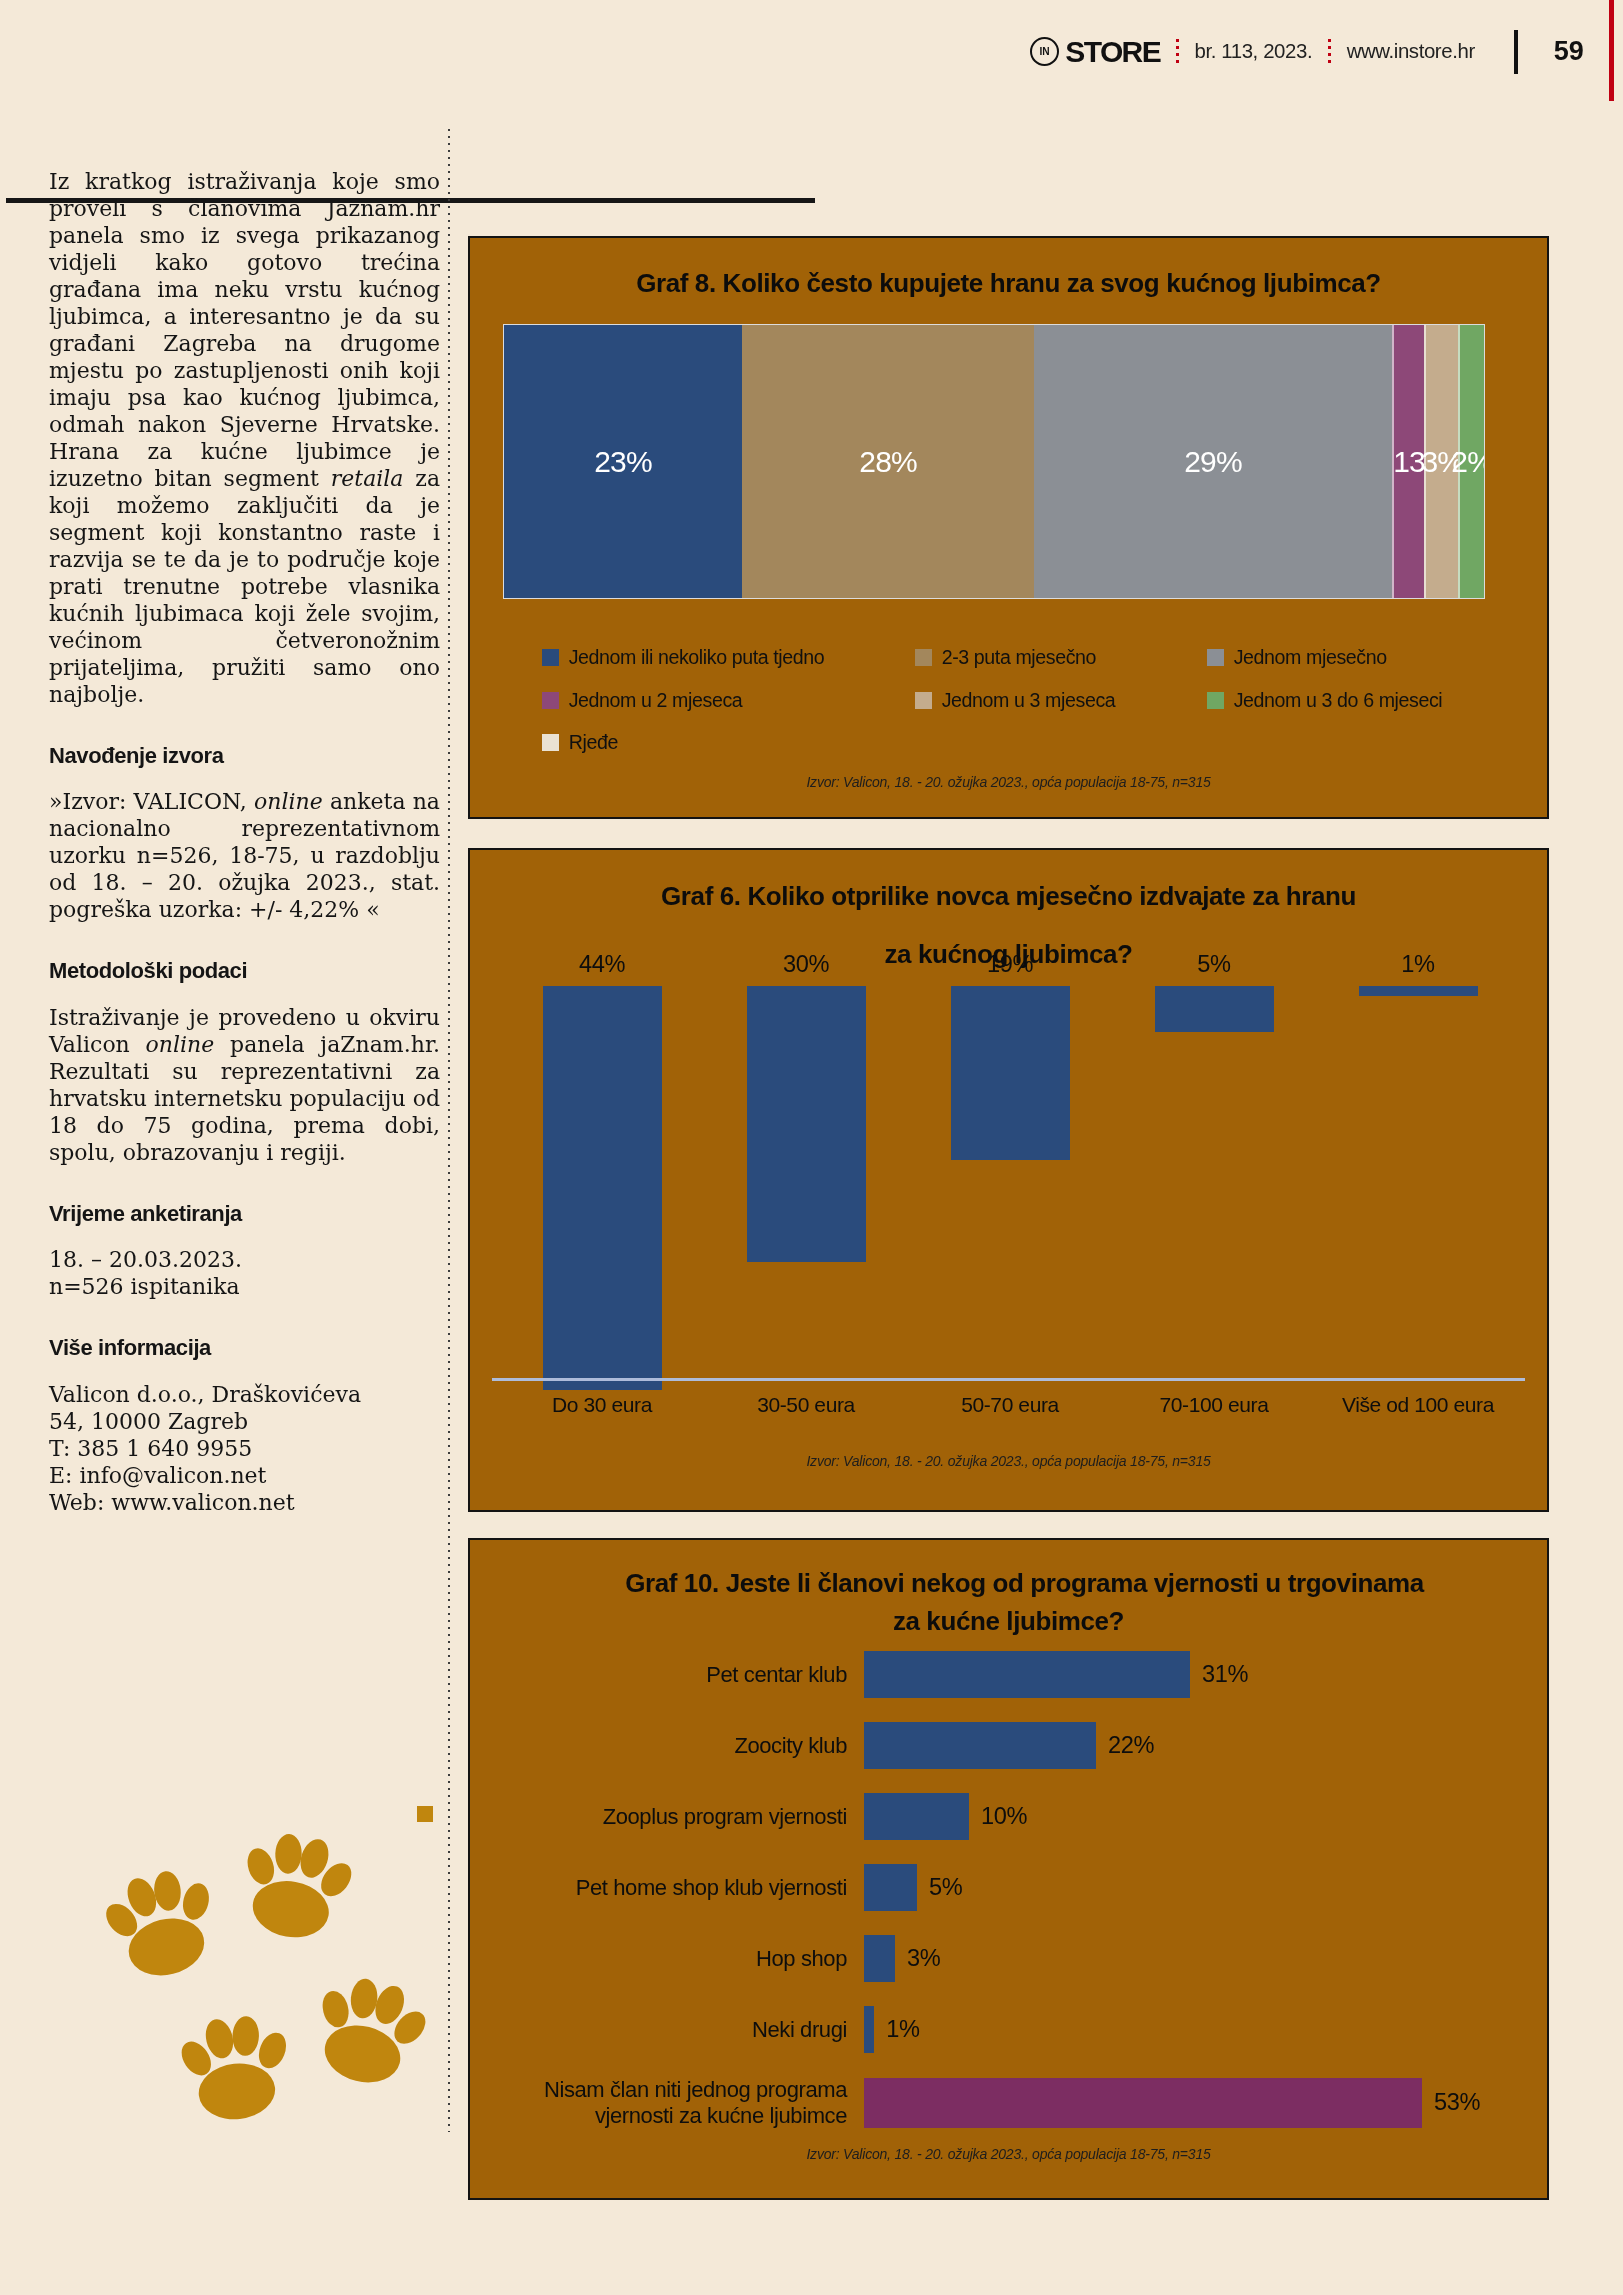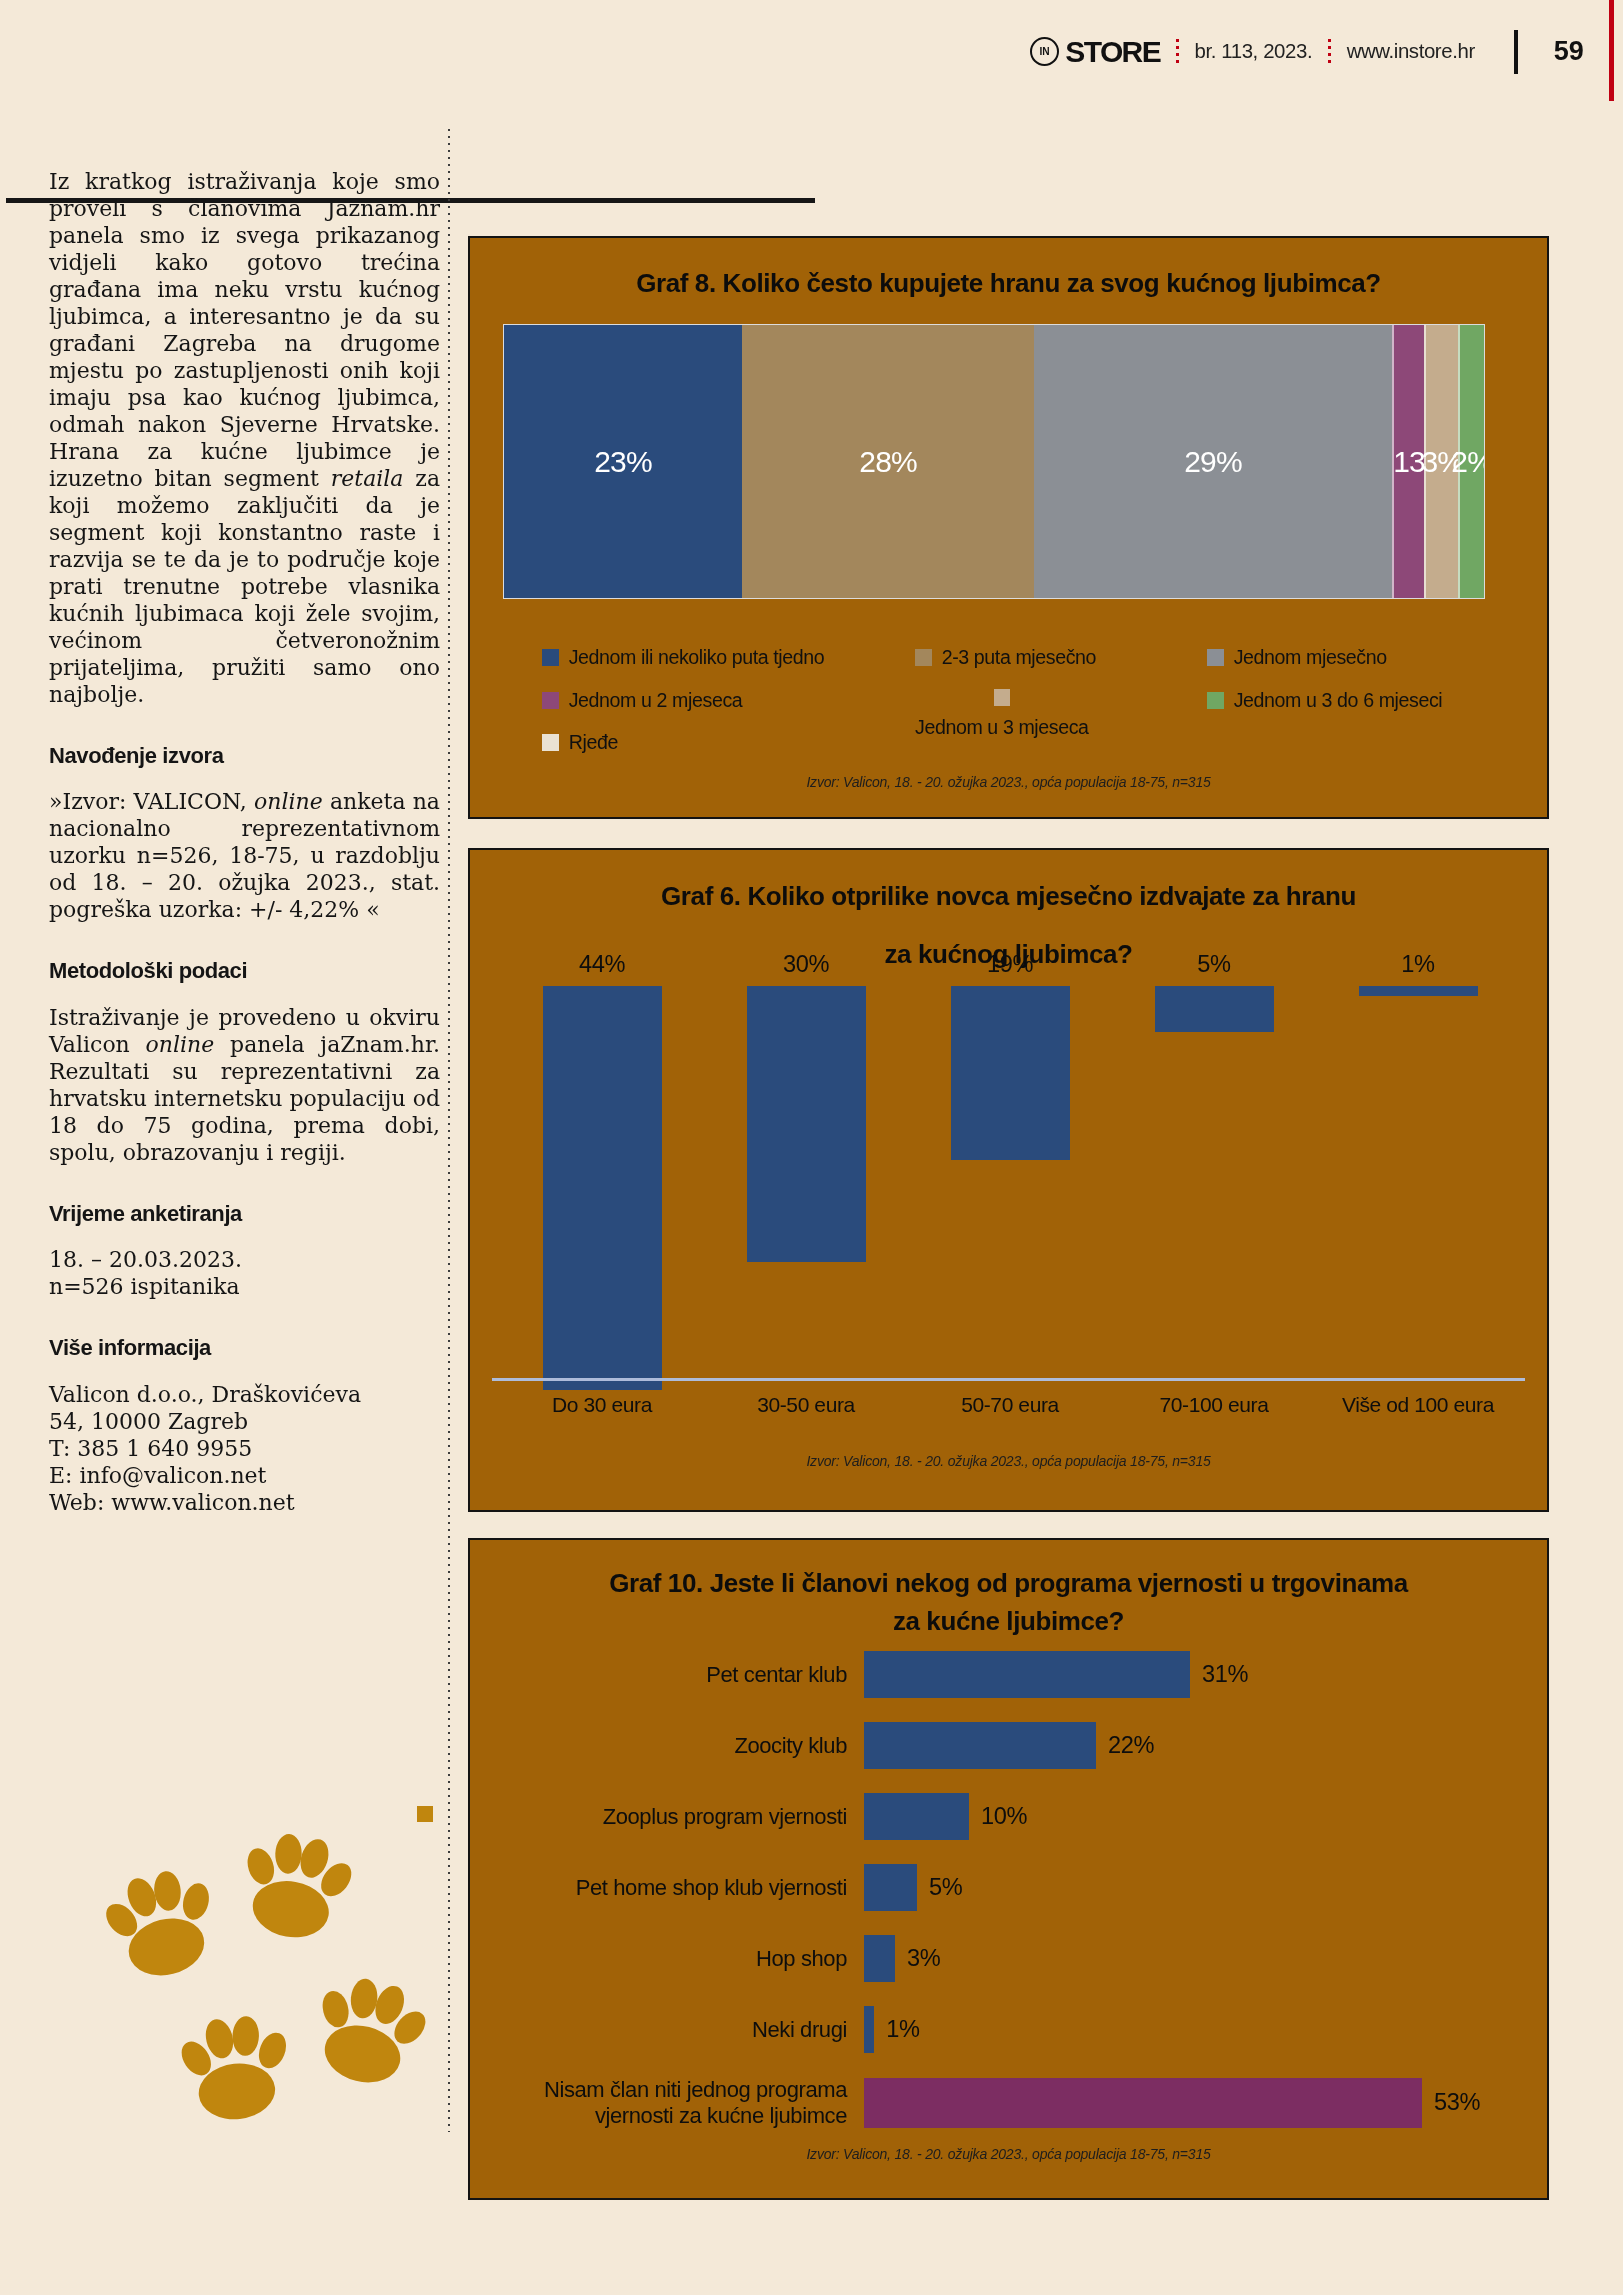--- a/index.html
+++ b/index.html
@@ -37,21 +37,21 @@
 
   
   #g8bar{position:absolute;left:33px;top:86px;width:980px;height:273px;display:flex;overflow:hidden;border:1.6px solid #dcdcdc;box-sizing:content-box;}
   .seg{height:100%;display:flex;align-items:center;justify-content:center;flex-shrink:0;box-sizing:border-box;}
   .seg:nth-child(n+4){border-left:2.4px solid rgba(255,255,255,0.6);}
   .segl{color:#fff;font-size:30px;letter-spacing:-0.8px;white-space:nowrap;}
   .lg{position:absolute;display:flex;align-items:center;gap:10.2px;}
   .lg .sw{width:16.5px;height:16.5px;flex-shrink:0;}
   .lg .lt{font-size:19.6px;letter-spacing:-0.4px;color:#101010;white-space:nowrap;}
   .lgp0{left:72px;top:408px;}  .lgp1{left:445px;top:408px;}  .lgp2{left:737px;top:408px;}
-  .lgp3{left:72px;top:451px;}  .lgp4{left:445px;top:451px;flex-direction:column;}  .lgp5{left:737px;top:451px;}
+  .lgp3{left:72px;top:451px;}  .lgp4{left:445px;top:451px;}  .lgp5{left:737px;top:451px;}
   .lgp6{left:72px;top:493px;align-items:center;}
 
   
   #g9plot{position:absolute;left:30px;top:101px;width:1021px;height:427px;display:flex;align-items:flex-start;}
   .g9col{width:204px;display:flex;flex-direction:column;align-items:center;justify-content:flex-end;}
   .g9val{font-size:23.6px;letter-spacing:-0.4px;margin-bottom:7.9px;color:#0d0d0d;}
   .g9bar{width:119px;}
   #g9axis{position:absolute;left:22px;right:22px;top:528px;height:3.1px;}
   #g9cats{position:absolute;left:30px;top:543px;width:1021px;display:flex;}
   .g9cat{width:204px;text-align:center;font-size:21px;letter-spacing:-0.4px;color:#0d0d0d;}
@@ -194,21 +194,21 @@
       <div class="g9cat">Do 30 eura</div>
       <div class="g9cat">30-50 eura</div>
       <div class="g9cat">50-70 eura</div>
       <div class="g9cat">70-100 eura</div>
       <div class="g9cat">Više od 100 eura</div>
     </div>
     <div class="cb-src" style="top:603px;">Izvor: Valicon, 18. - 20. ožujka 2023., opća populacija 18-75, n=315</div>
   </div>
 
   <div class="chartbox" id="box3">
-    <div class="cb-title" style="top:28px;">Graf 10. Jeste li članovi nekog od programa vjernosti u trgovinama</div>
+    <div class="cb-title" style="top:28px;padding-left:16px;">Graf 10. Jeste li članovi nekog od programa vjernosti u trgovinama</div>
     <div class="cb-title" style="top:66px;">za kućne ljubimce?</div>
     <div id="g10rows">
       <div class="g10row">
           <div class="g10lab">Pet centar klub</div>
           <div class="g10bar" style="width: 326px; background: rgb(42, 75, 124);"></div>
           <div class="g10val">31%</div>
         </div>
       <div class="g10row">
           <div class="g10lab">Zoocity klub</div>
           <div class="g10bar" style="width: 232px; background: rgb(42, 75, 124);"></div>

